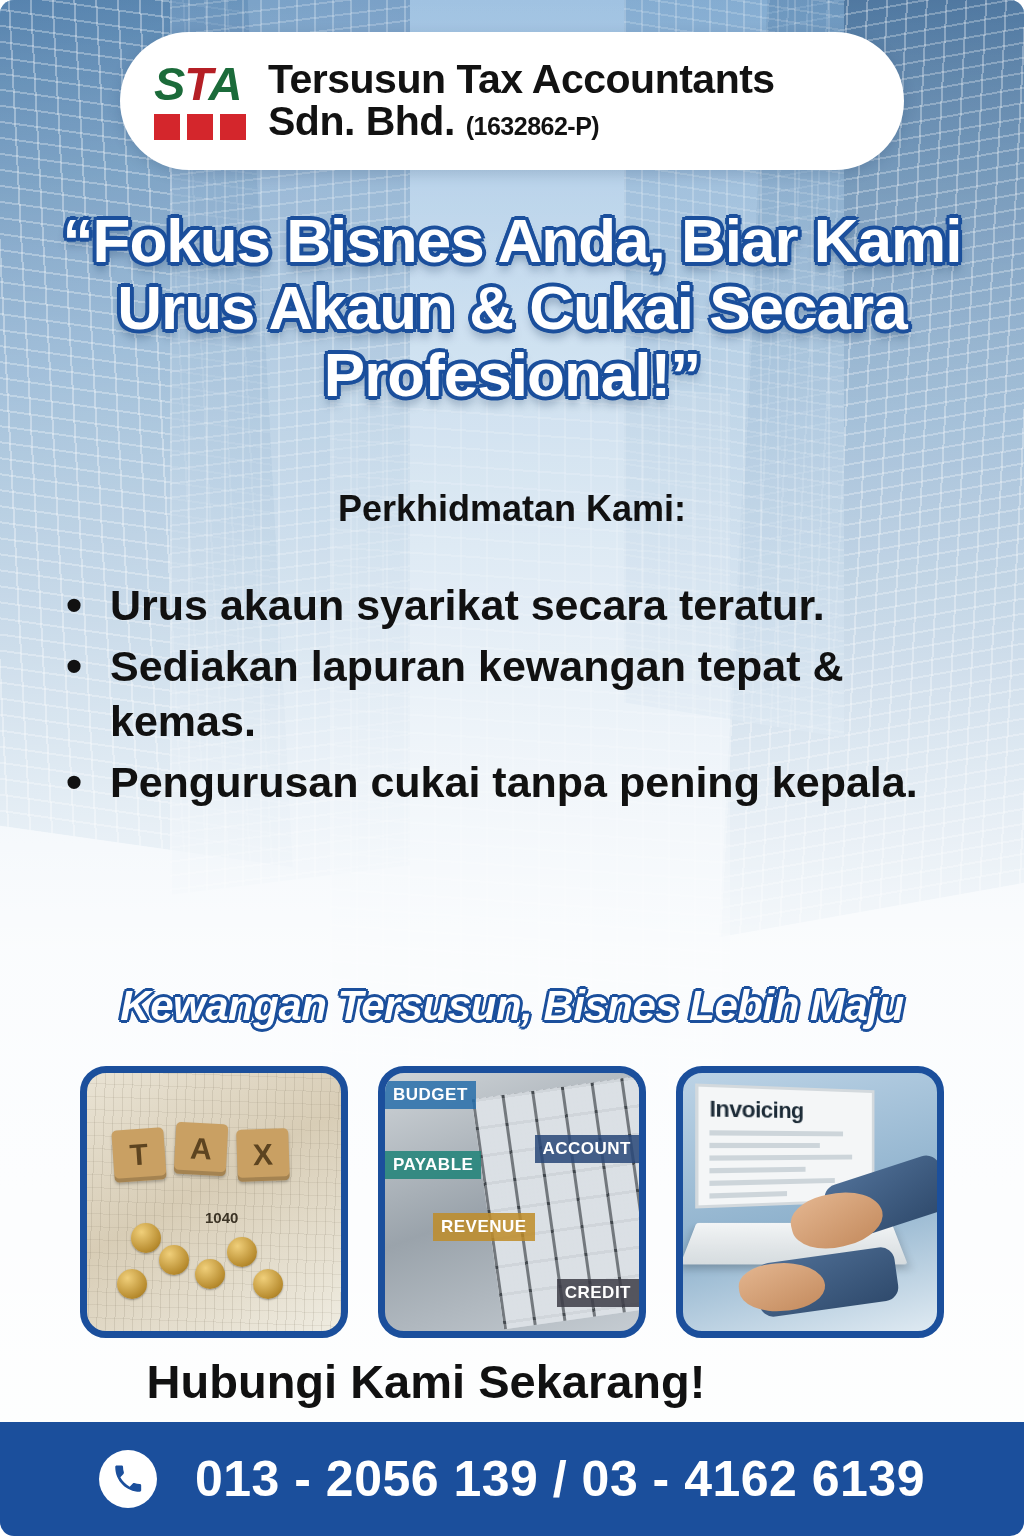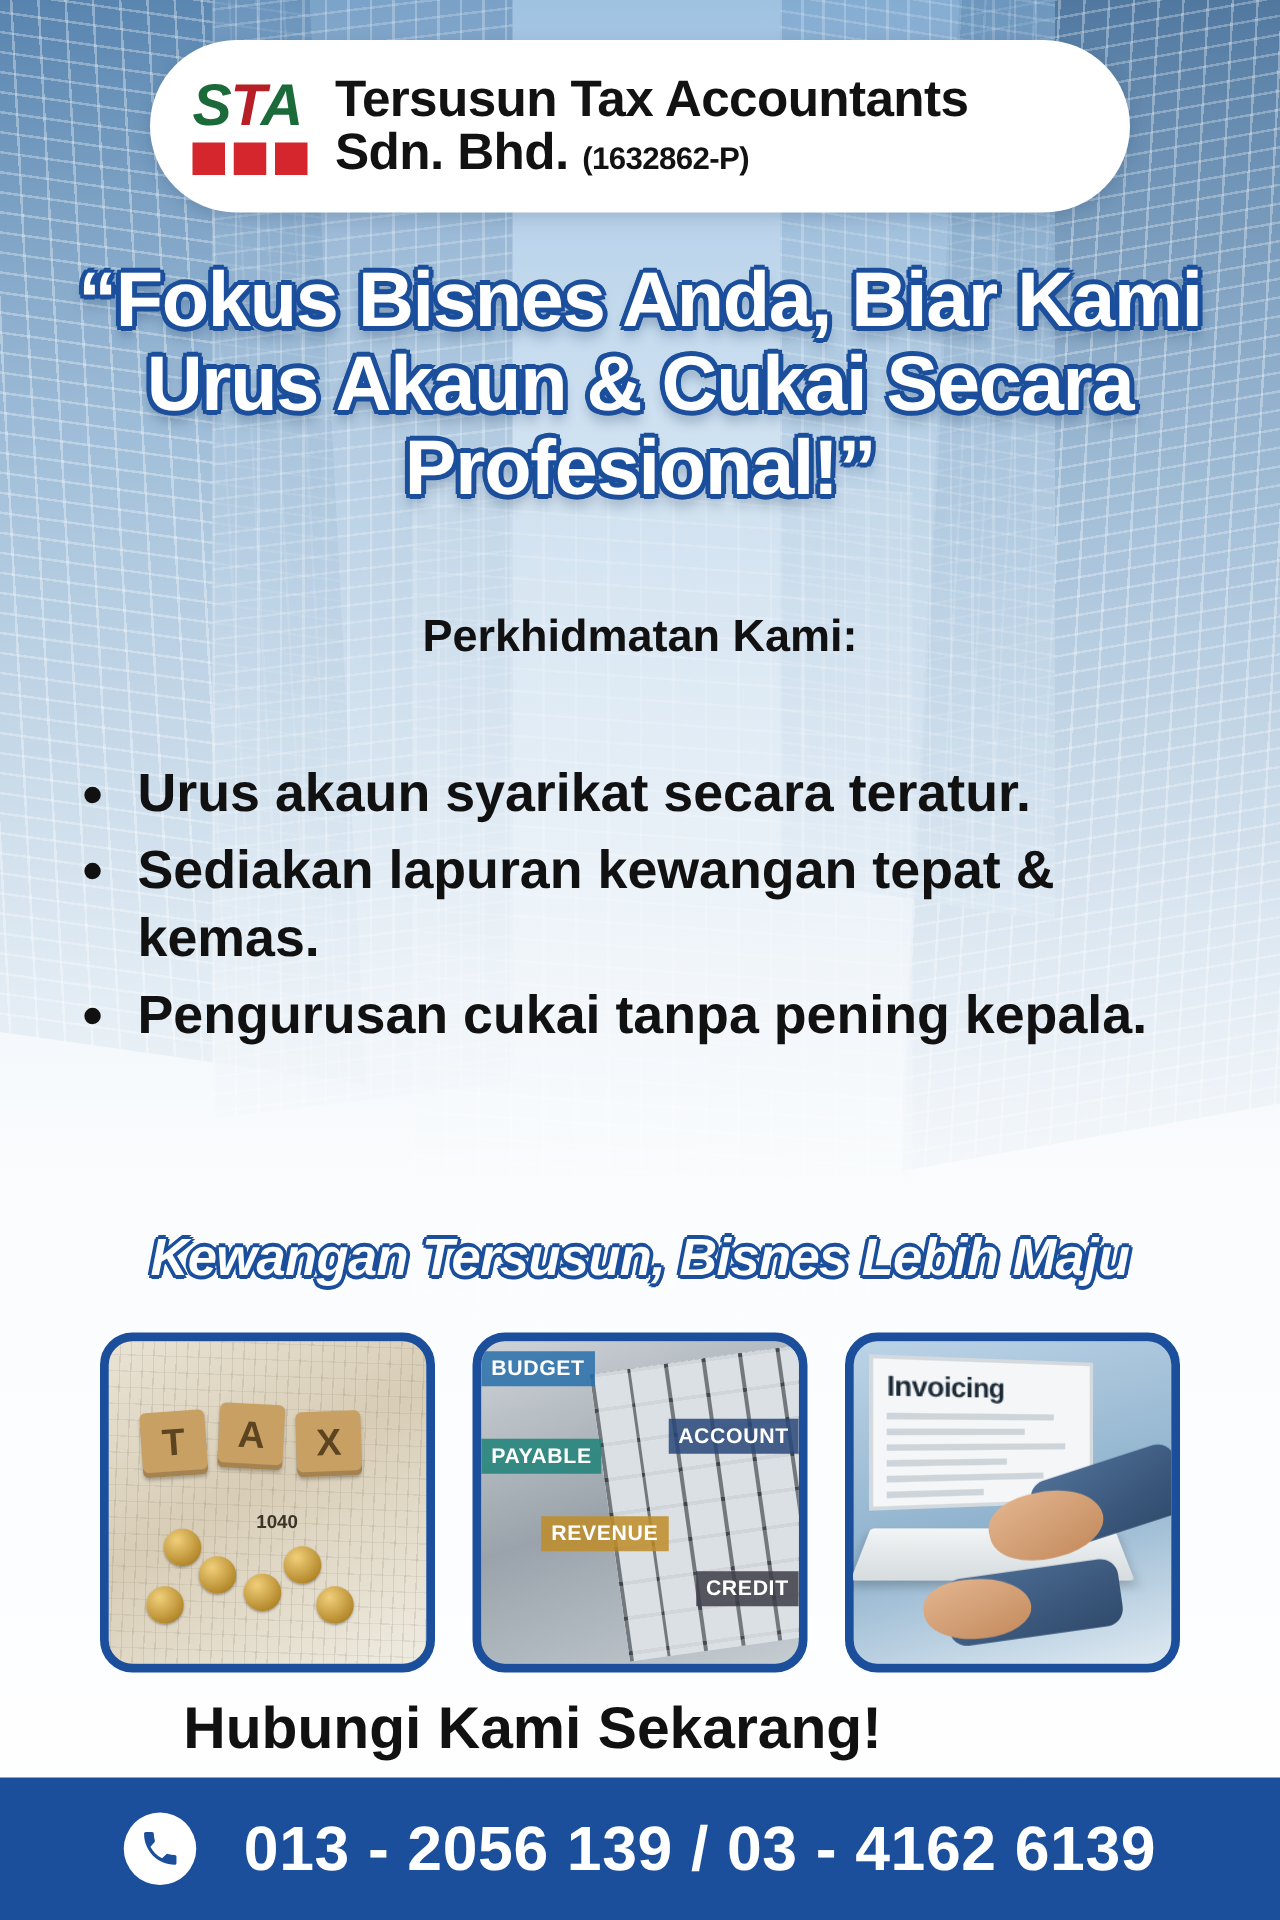--- a/index.html
+++ b/index.html
@@ -6,20 +6,21 @@
   html, body {
     width: 1024px; height: 1536px;
     font-family: "Liberation Sans", sans-serif;
     overflow: hidden;
   }
   #poster {
     position: relative;
     width: 1024px; height: 1536px;
     background: linear-gradient(170deg, #cfe0f2 0%, #e8f0f8 40%, #dce8f4 70%, #f2f6fa 100%);
     overflow: hidden;
+    border-radius: 14px;
   }
 
   
   .bg { position: absolute; inset: 0; overflow: hidden; }
   .bg-sky {
     position: absolute; inset: 0;
     background: linear-gradient(180deg, #9bbfe0 0%, #bcd6ec 25%, #dbe8f4 55%, #eef4fa 100%);
   }
   .tower {
     position: absolute;
@@ -88,21 +89,21 @@
       0 -4px 0 #1b4f9c, 0 4px 0 #1b4f9c, -4px 0 0 #1b4f9c, 4px 0 0 #1b4f9c,
       0 8px 10px rgba(10,40,80,.35);
   }
 
   
   .services-title {
     position: absolute; left: 0; top: 488px; width: 1024px;
     text-align: center; font-size: 36px; font-weight: bold; color: #111;
   }
   .services-list {
-    position: absolute; left: 54px; top: 608px; width: 930px;
+    position: absolute; left: 54px; top: 578px; width: 930px;
     list-style: none;
   }
   .services-list li {
     position: relative;
     font-size: 43px; font-weight: bold; color: #111;
     line-height: 1.28; padding-left: 56px; margin-bottom: 6px;
   }
   .services-list li::before {
     content: "•"; position: absolute; left: 12px; top: -2px; font-size: 46px;
   }
@@ -248,21 +249,21 @@
       <div class="coin" style="left:140px; top:164px;"></div>
       <div class="coin" style="left:166px; top:196px;"></div>
       <div class="coin" style="left:30px; top:196px;"></div>
     </div>
 
     <div class="photo ph2">
       <div class="tag" style="left:0; top:8px; background:rgba(40,110,170,.85);">BUDGET</div>
       <div class="tag" style="left:0; top:78px; background:rgba(30,130,120,.85);">PAYABLE</div>
       <div class="tag" style="left:48px; top:140px; background:rgba(190,140,40,.85);">REVENUE</div>
       <div class="tag" style="right:0; top:62px; background:rgba(40,70,120,.85);">ACCOUNT</div>
-      <div class="tag" style="right:0; top:184px; background:rgba(60,60,70,.85);">CREDIT</div>
+      <div class="tag" style="right:0; top:206px; background:rgba(60,60,70,.85);">CREDIT</div>
     </div>
 
     <div class="photo ph3">
       <div class="laptop-screen">
         <div class="inv">Invoicing</div>
         <div class="ln" style="width:86%"></div>
         <div class="ln" style="width:70%"></div>
         <div class="ln" style="width:92%"></div>
         <div class="ln" style="width:60%"></div>
         <div class="ln" style="width:80%"></div>

